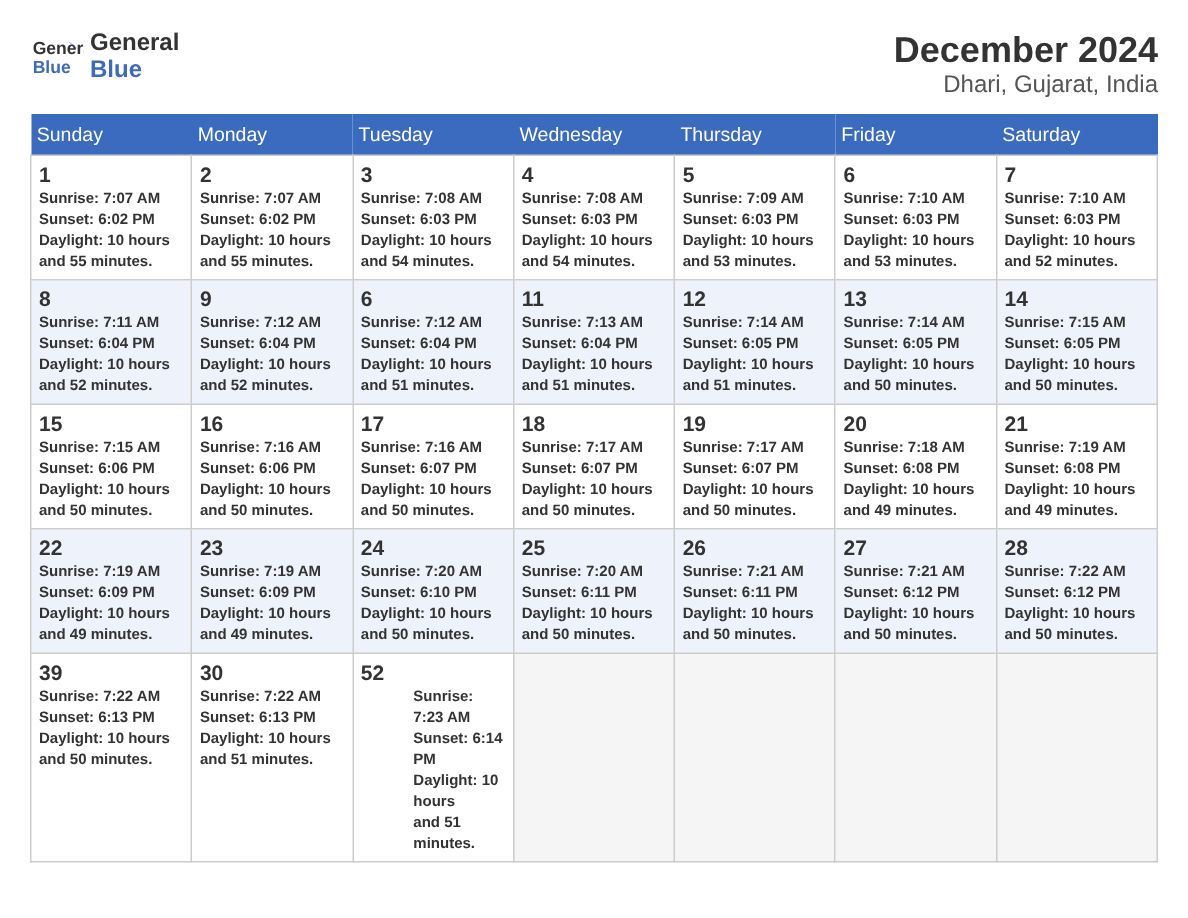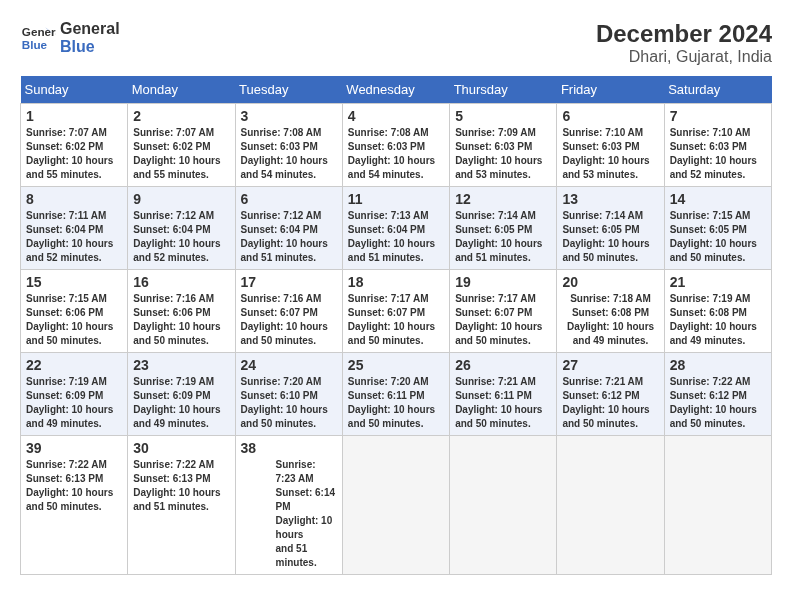--- a/index.html
+++ b/index.html
@@ -250,21 +250,21 @@
         </td>
         <td>
           <span class="day-num">19</span>
           <div class="day-info" style="white-space: pre-line;">Sunrise: 7:17 AM
 Sunset: 6:07 PM
 Daylight: 10 hours
 and 50 minutes.</div>
         </td>
         <td>
           <span class="day-num">20</span>
-          <div class="day-info" style="white-space: pre-line; text-align: center;">Sunrise: 7:18 AM
+          <div class="day-info" style="white-space: pre-line;">Sunrise: 7:18 AM
 Sunset: 6:08 PM
 Daylight: 10 hours
 and 49 minutes.</div>
         </td>
         <td>
           <span class="day-num">21</span>
           <div class="day-info" style="white-space: pre-line;">Sunrise: 7:19 AM
 Sunset: 6:08 PM
 Daylight: 10 hours
 and 49 minutes.</div>
@@ -330,21 +330,21 @@
 and 50 minutes.</div>
         </td>
         <td>
           <span class="day-num">30</span>
           <div class="day-info" style="white-space: pre-line;">Sunrise: 7:22 AM
 Sunset: 6:13 PM
 Daylight: 10 hours
 and 51 minutes.</div>
         </td>
         <td>
-          <span class="day-num">38</span>
+          <span class="day-num">52</span>
           <div class="day-info" style="white-space: pre-line; margin-left: 35px;">Sunrise: 7:23 AM
 Sunset: 6:14 PM
 Daylight: 10 hours
 and 51 minutes.</div>
         </td>
         <td class="empty"></td>
         <td class="empty"></td>
         <td class="empty"></td>
         <td class="empty"></td>
       </tr>

